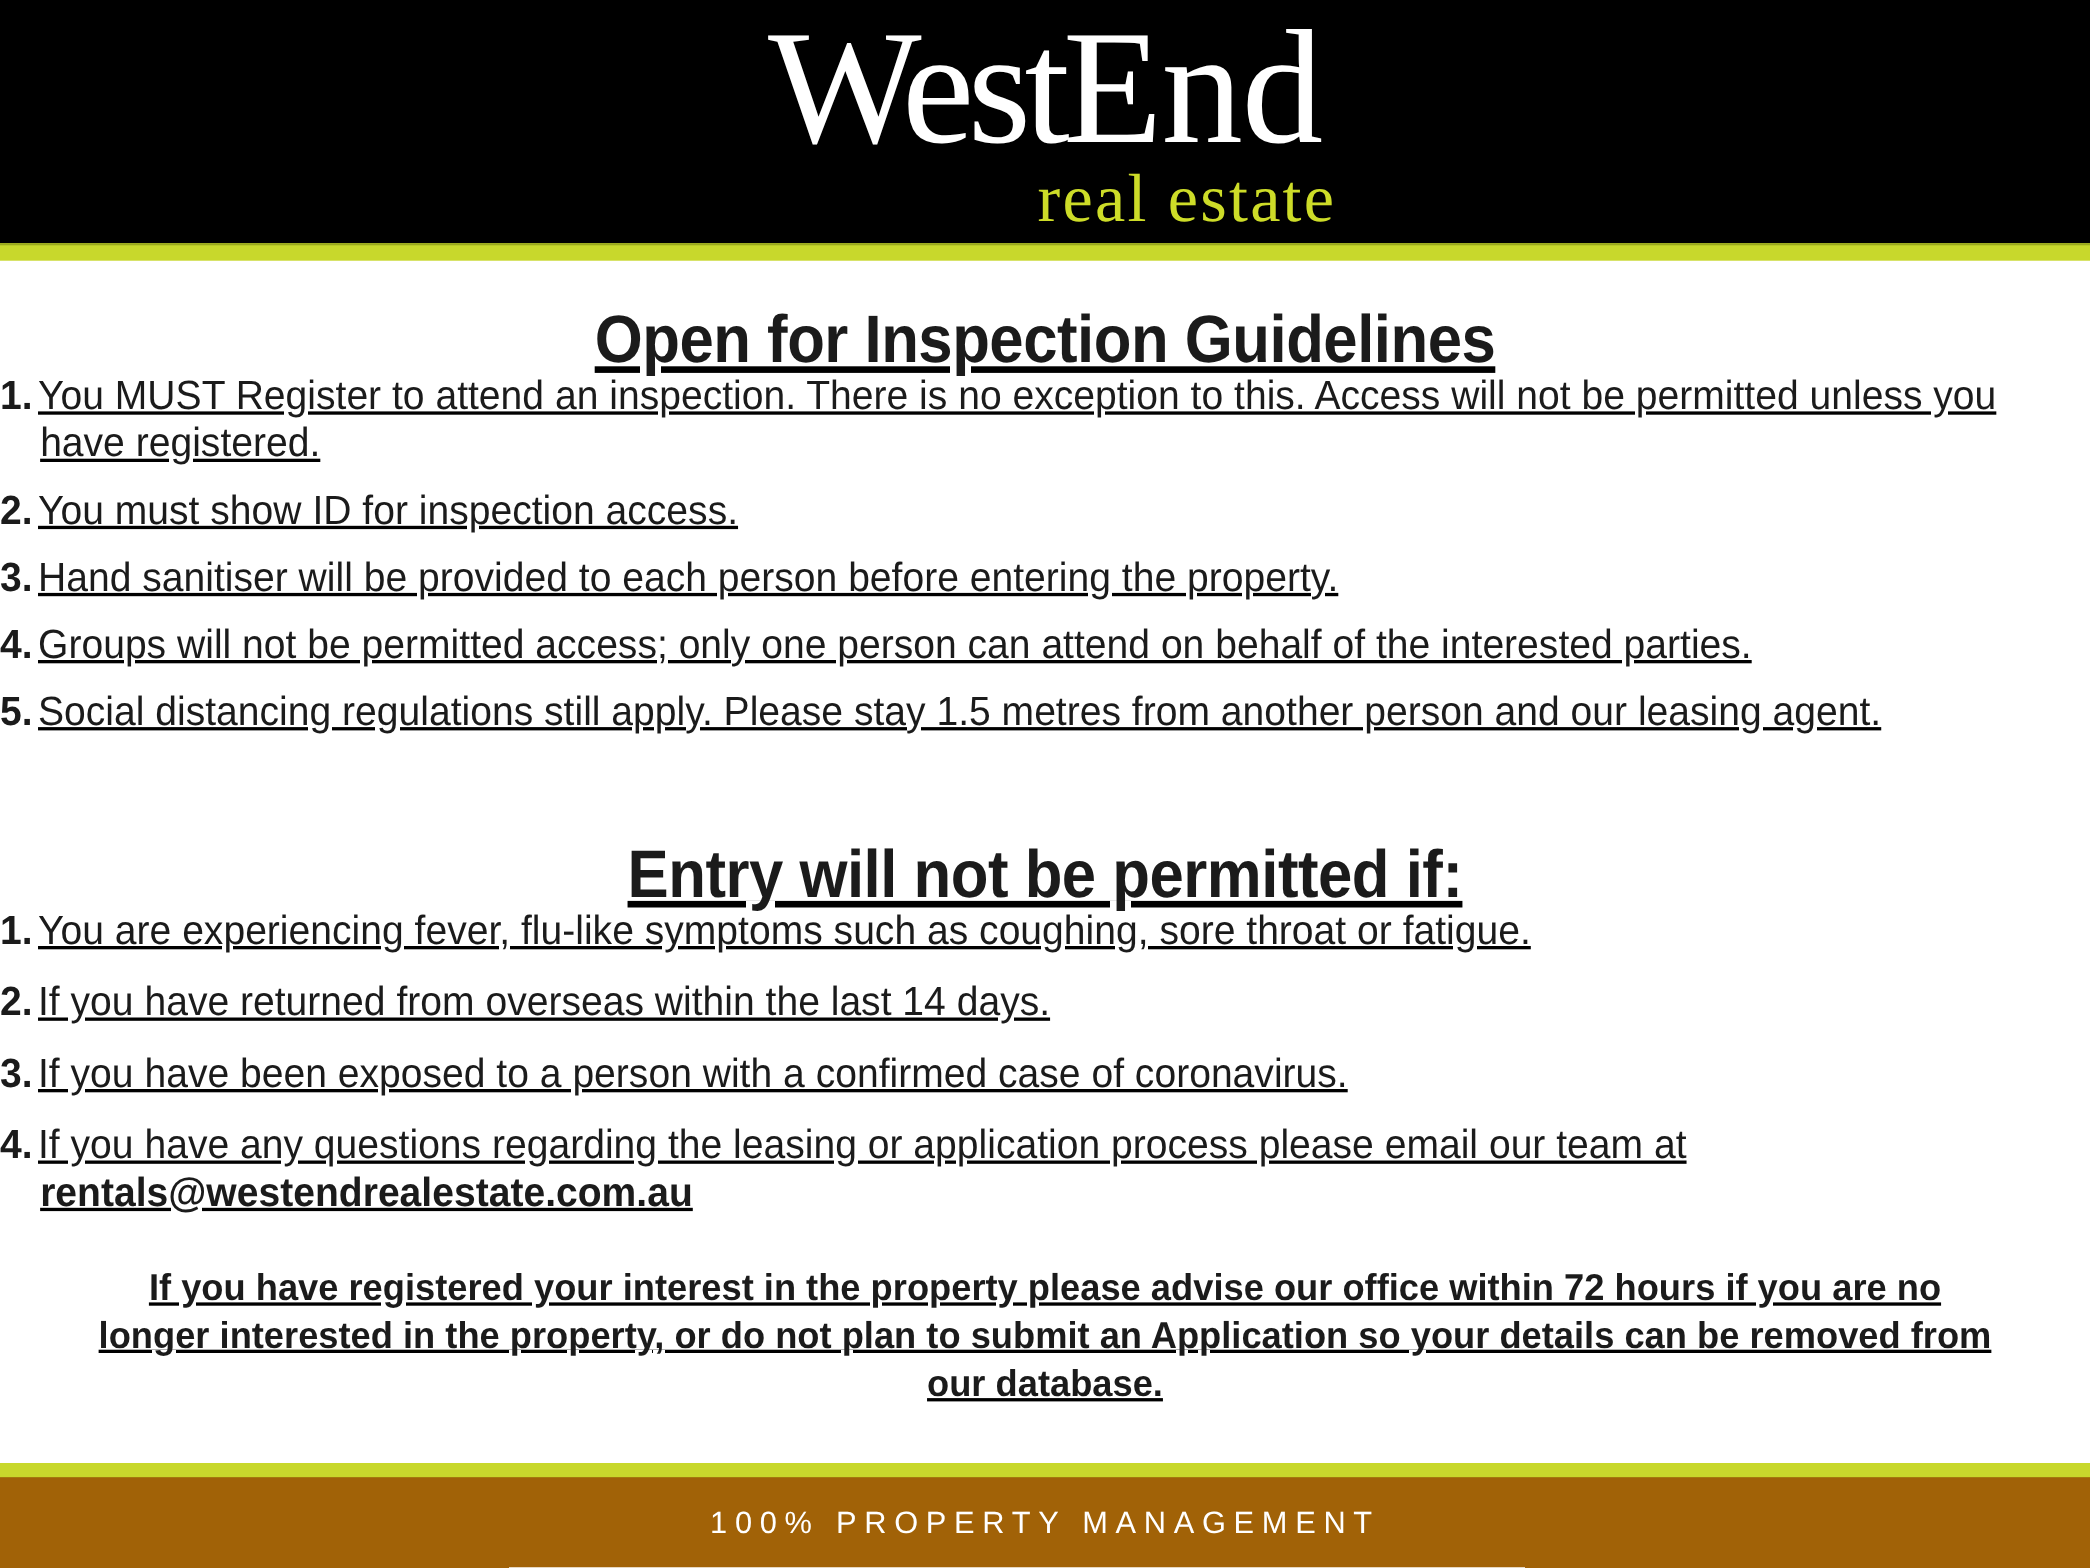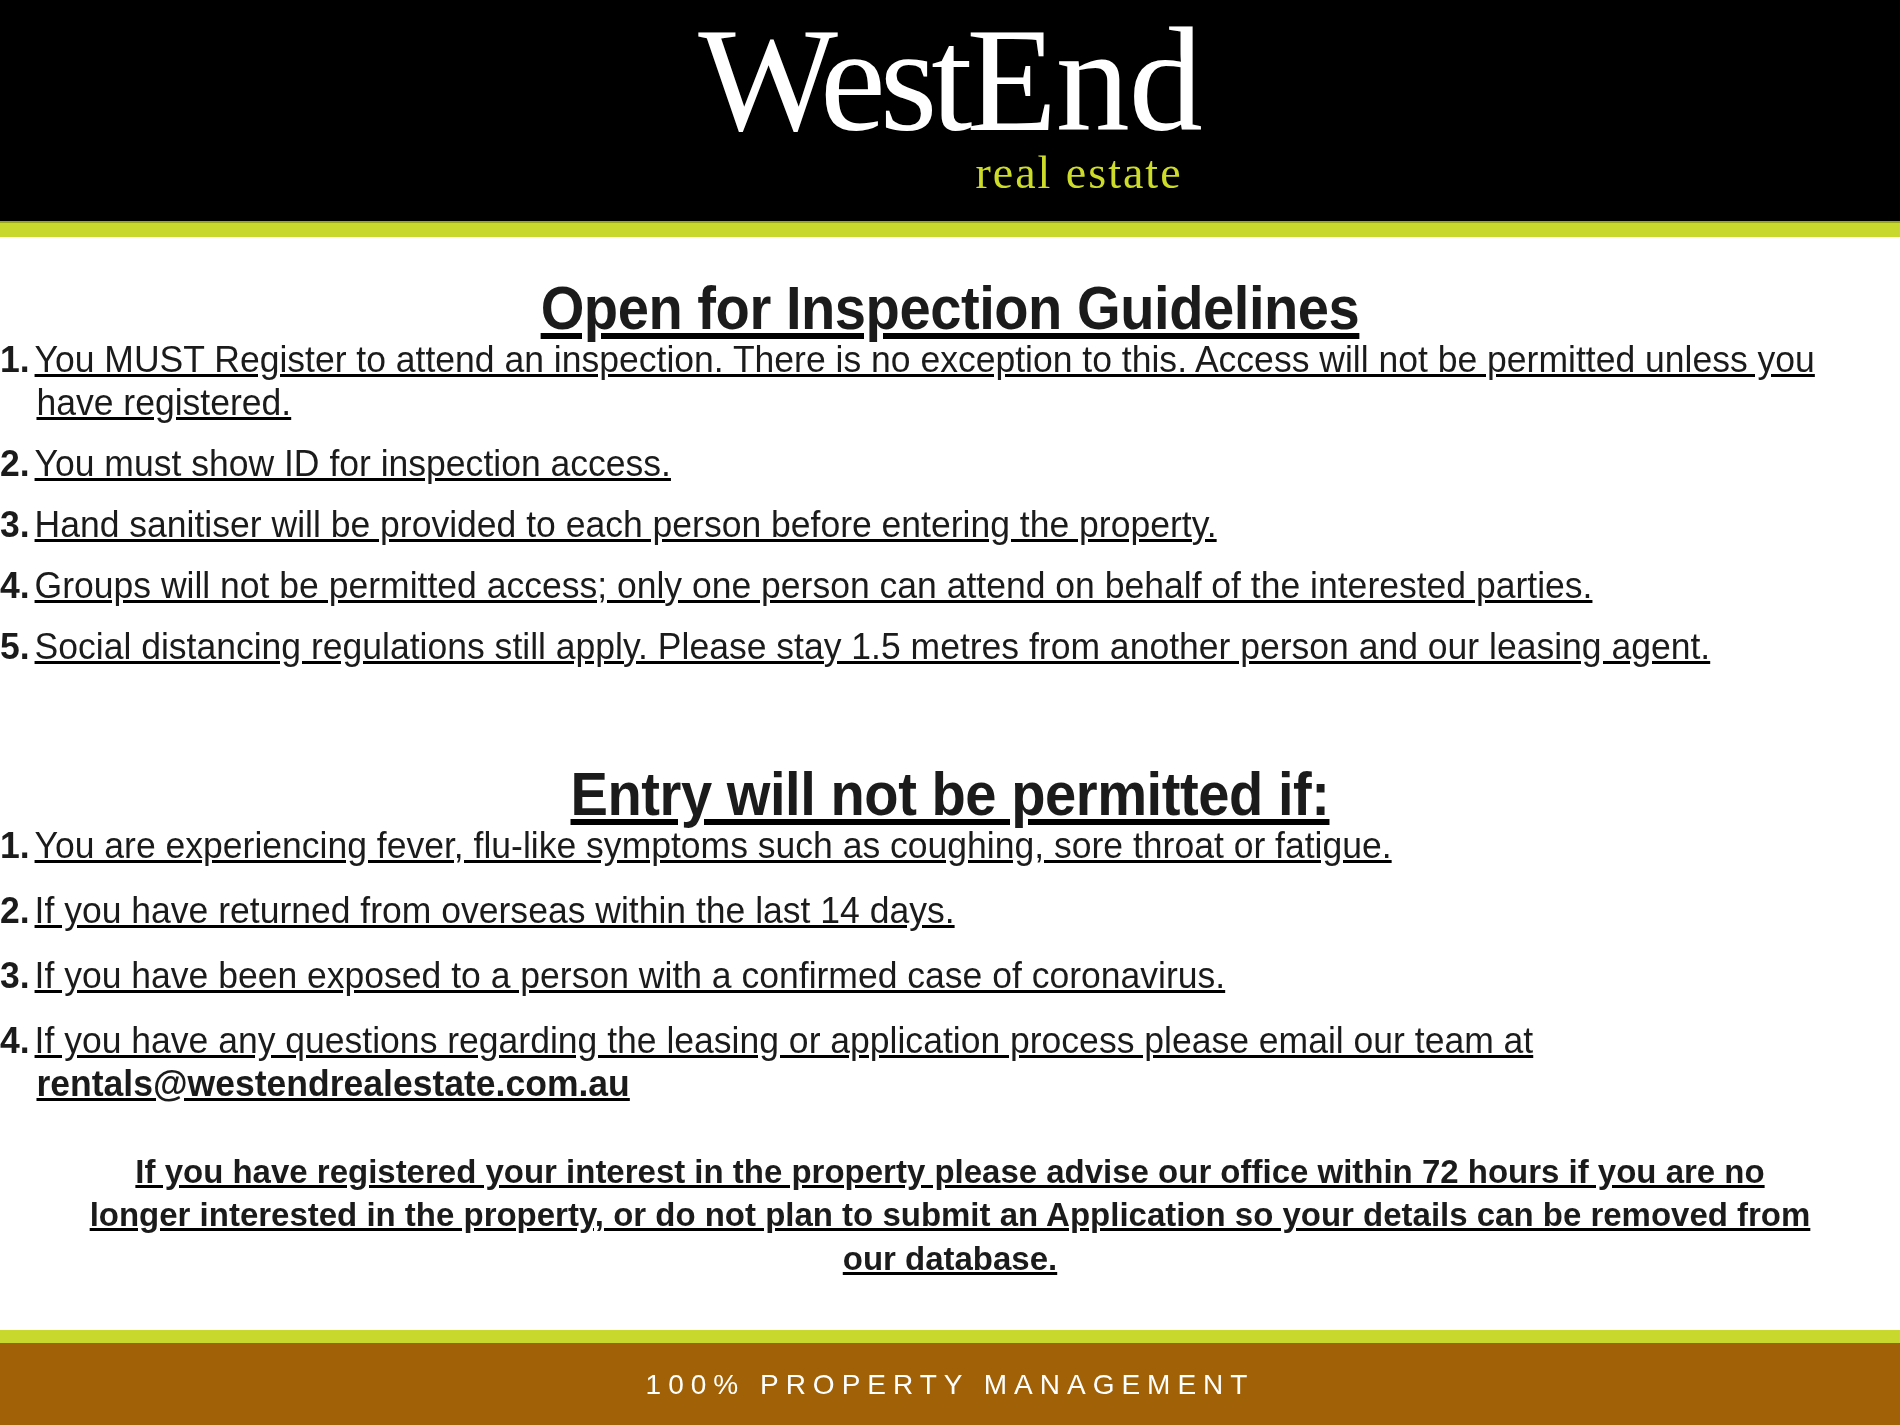--- a/index.html
+++ b/index.html
@@ -32,21 +32,21 @@
     letter-spacing:-1px;
     white-space:nowrap;
   }
   .logo-main .w1{letter-spacing:-6px;}
   .logo-sub{
     position:absolute;
     top:150px;
     left:0;right:0;
     text-align:center;
     font-family:"Liberation Serif", serif;
-    font-size:46px;
+    font-size:62px;
     line-height:1;
     color:#cddc28;
     letter-spacing:2px;
     white-space:nowrap;
     padding-left:258px;
   }
 
   
   .lime-rule-top{
     position:absolute;left:0;top:221px;width:1900px;height:14px;

